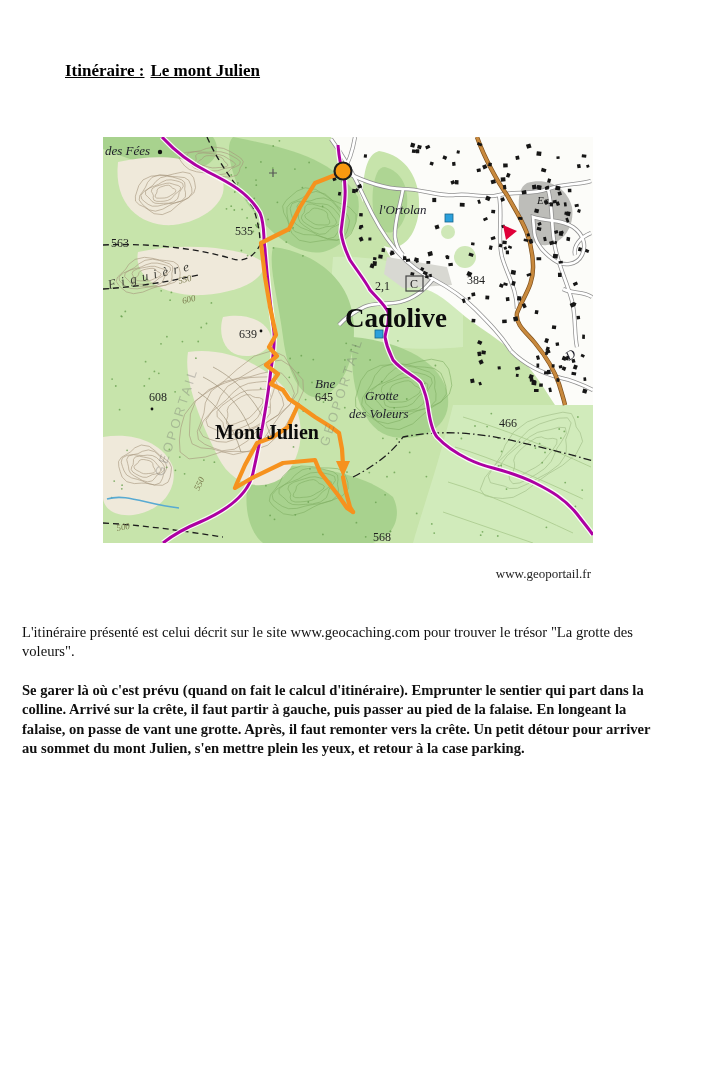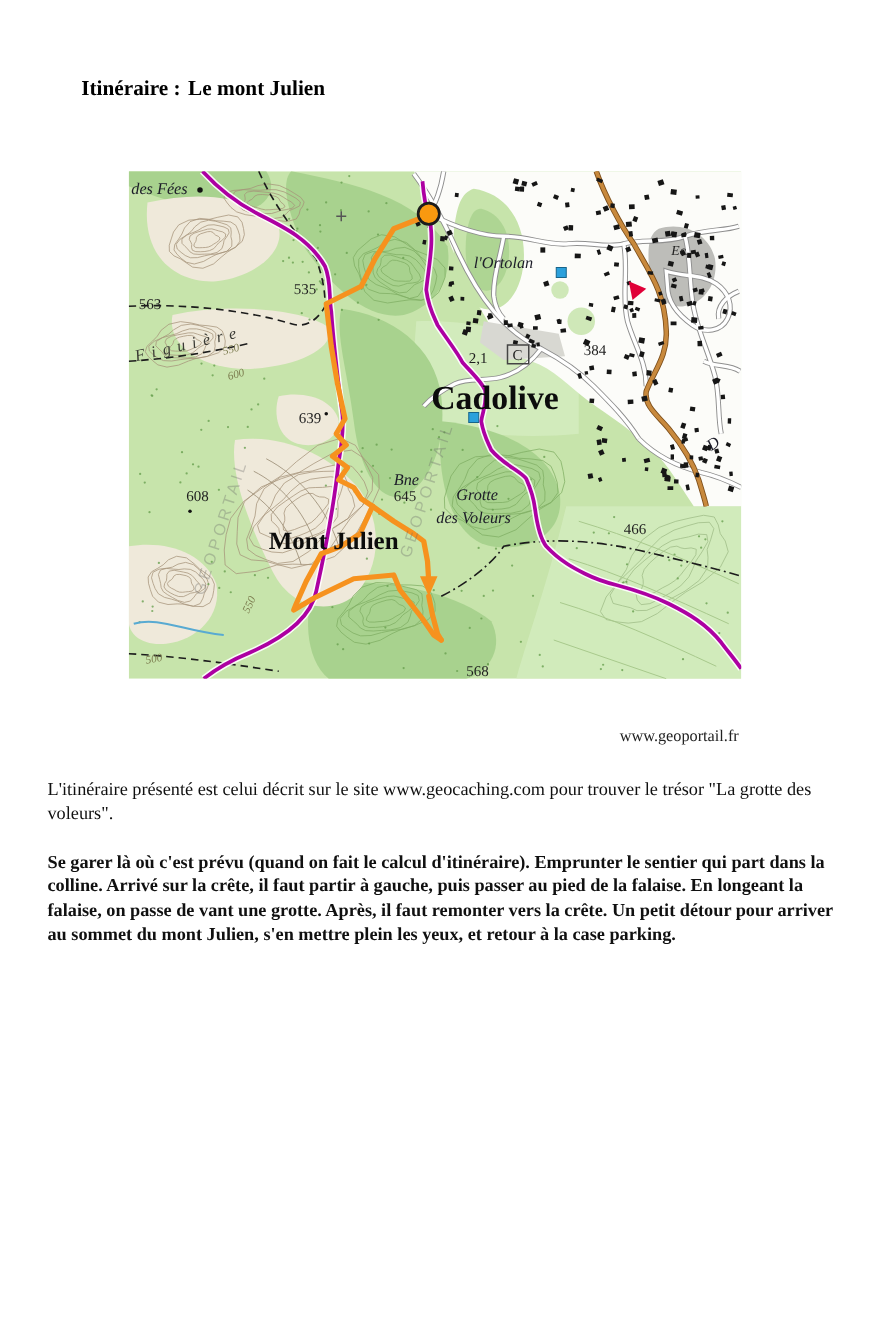--- a/index.html
+++ b/index.html
@@ -1,26 +1,26 @@
 <!DOCTYPE html>
 <html><head>
 <meta charset="utf-8">
 <style>
   html,body{margin:0;padding:0;}
   body{width:715px;height:1073px;background:#ffffff;position:relative;
        font-family:"Liberation Serif",serif;color:#111;}
   .page{position:absolute;inset:0;background:#fff;overflow:hidden;}
   .title{position:absolute;left:65px;top:61px;margin:0;font-size:17px;font-weight:bold;color:#000;}
-  .t-underline{margin-top:38px;}
-  .t-rest{margin-left:6px;}
+  .t-underline{text-decoration:underline;margin-top:38px;}
+  .t-rest{margin-left:6px;text-decoration:underline;}
   .map-wrap{position:absolute;left:103px;top:137px;width:490px;height:406px;}
   .map-wrap svg{display:block;}
-  .map-caption{position:absolute;left:103px;top:581px;width:488px;text-align:right;
+  .map-caption{position:absolute;left:103px;top:566px;width:488px;text-align:right;
                font-size:13px;color:#222;}
-  .body-p{position:absolute;left:38px;width:646px;margin:0;font-size:14.6px;line-height:19.4px;color:#101010;}
+  .body-p{position:absolute;left:22px;width:646px;margin:0;font-size:14.6px;line-height:19.4px;color:#101010;}
   .p1{top:623px;}
   .p2{top:681px;font-weight:bold;}
   
   text{font-family:"Liberation Serif",serif;}
   .lbl{font-size:12px;fill:#1e1e1e;}
   .lbl-it{font-size:13px;font-style:italic;fill:#1c1c28;}
   .lbl-sm{font-size:11px;font-style:italic;fill:#222;}
   .lbl-big{font-weight:bold;fill:#0c0c0c;}
   .lbl-contour{font-size:9px;font-style:italic;fill:#7b7b4e;}
   .lbl-spaced{letter-spacing:5.5px;fill:#3a3a34;}

